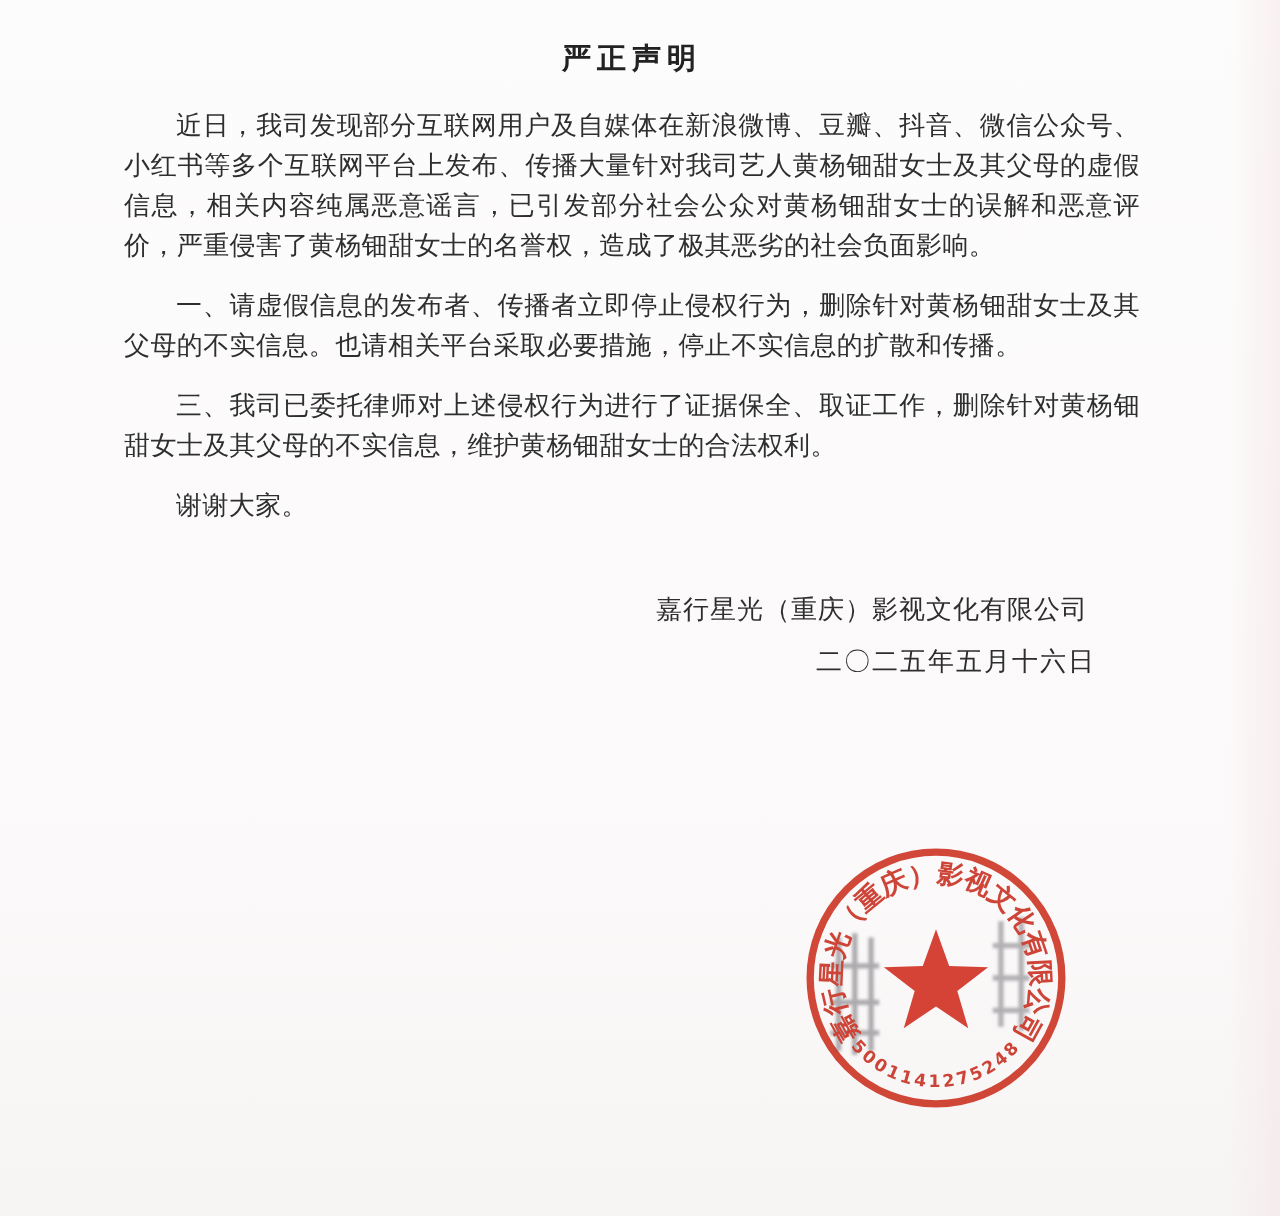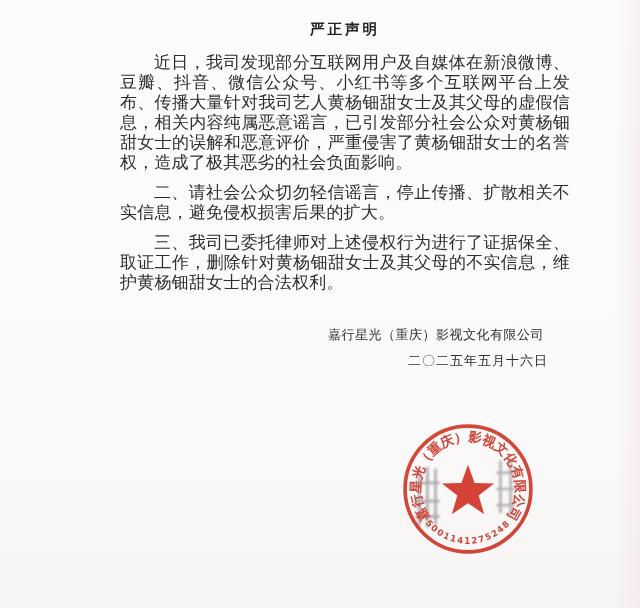--- a/index.html
+++ b/index.html
@@ -11,33 +11,33 @@
     font-family:"Liberation Serif","DejaVu Serif",serif;
     color:#2e2e2e;
   }
   .page::after{ 
     content:"";position:absolute;top:0;right:0;width:26px;height:100%;
     background:linear-gradient(90deg,rgba(244,230,230,0),rgba(242,226,226,.45));
     pointer-events:none;
   }
   .doc{
     position:relative;
-    padding:20px 70px 0 120px;
+    padding:20px 70px 0 62px;
   }
   .title{
     margin:0 0 14px 0;
     font-size:14.5px;
     font-weight:bold;
     text-align:center;
     letter-spacing:3px;
     color:#222;
   }
   .paras p{
     margin:0 0 10px 0;
-    font-size:17px;
+    font-size:13px;
     line-height:20px;
     text-indent:2em;
     letter-spacing:.2px;
     text-align:justify;
     font-weight:500;
   }
   .signature{
     margin-top:32px;
     text-align:right;
   }
@@ -66,22 +66,23 @@
 </head>
 <body>
 
 <div class="page">
   <div class="doc">
 
     <h1 class="title">严正声明</h1>
 
     <div class="paras">
         <p>近日，我司发现部分互联网用户及自媒体在新浪微博、豆瓣、抖音、微信公众号、小红书等多个互联网平台上发布、传播大量针对我司艺人黄杨钿甜女士及其父母的虚假信息，相关内容纯属恶意谣言，已引发部分社会公众对黄杨钿甜女士的误解和恶意评价，严重侵害了黄杨钿甜女士的名誉权，造成了极其恶劣的社会负面影响。</p>
-        <p>二、请社会公众切勿轻信谣言，停止传播、扩散相关不实信息，避免侵权损害后果的扩大。</p>
+        <p>一、请虚假信息的发布者、传播者立即停止侵权行为，删除针对黄杨钿甜女士及其父母的不实信息。也请相关平台采取必要措施，停止不实信息的扩散和传播。</p>
         <p>三、我司已委托律师对上述侵权行为进行了证据保全、取证工作，删除针对黄杨钿甜女士及其父母的不实信息，维护黄杨钿甜女士的合法权利。</p>
+        <p>谢谢大家。</p>
       </div>
 
     <div class="signature">
       <div class="company-line">嘉行星光（重庆）影视文化有限公司</div>
       <div class="date-line">二〇二五年五月十六日</div>
     </div>
   </div>
 
   <div class="seal">
     <svg viewBox="0 0 136 136" xmlns="http://www.w3.org/2000/svg">

